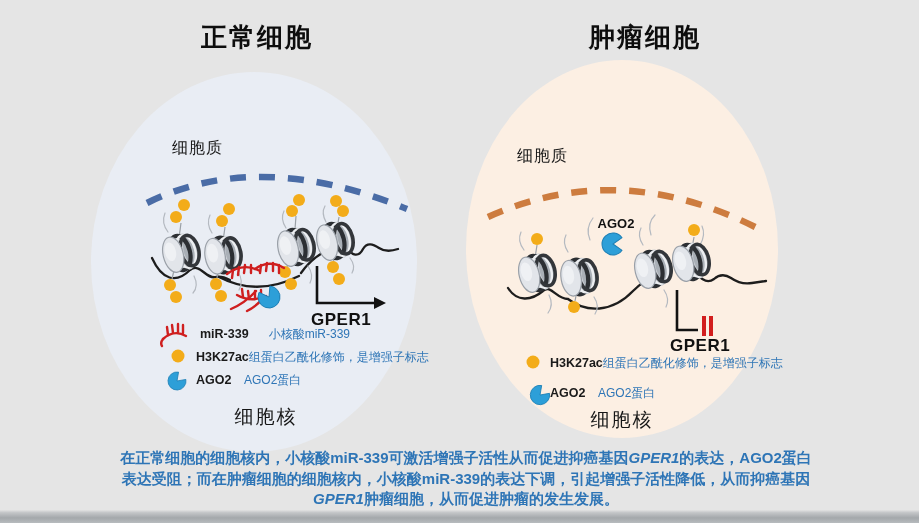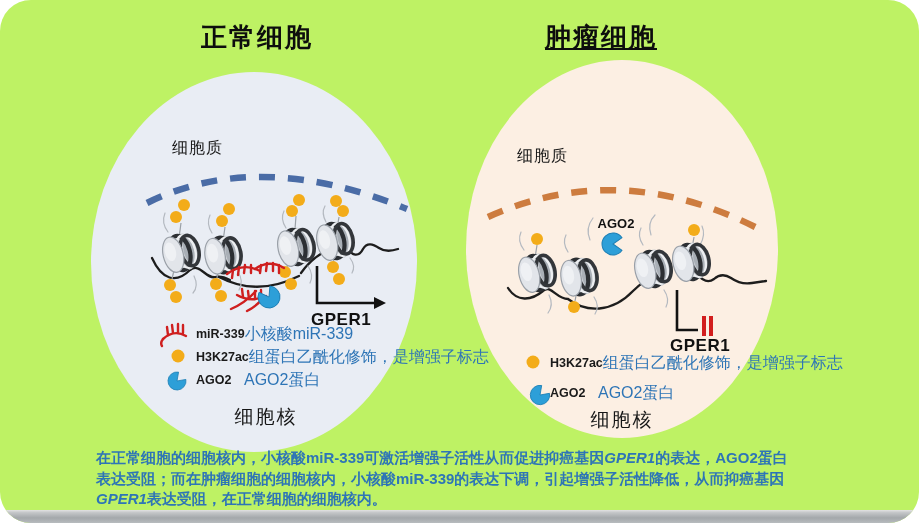--- a/index.html
+++ b/index.html
@@ -3,32 +3,32 @@
 <meta charset="utf-8">
 <style>
   :root{
     --normal-fill:#e9edf4; --tumor-fill:#fcefe3;
     --mem-blue:#4a6ca6; --mem-orange:#cd7c3f;
     --yellow:#f3ac19; --ago2:#2d9fd8; --mir:#cf1f1f;
     --blue-text:#2e75b6; --ink:#161616;
   }
   html,body{margin:0;padding:0;background:#fff;}
   body{font-family:"Liberation Sans","DejaVu Sans",sans-serif;}
-  #stage{position:relative;width:919px;height:523px;background:#bef264;overflow:hidden;border-radius:31px;}
+  #stage{position:relative;width:919px;height:523px;background:#e5e5e5;overflow:hidden;}
   #scene{position:absolute;left:0;top:0;}
   .abs{position:absolute;}
   .cell-title{font-size:26px;font-weight:bold;color:#0d0d0d;text-align:center;width:170px;letter-spacing:2px;}
   .zone-label{font-size:16px;color:var(--ink);font-weight:400;letter-spacing:1px;}
   .nucleus-label{font-size:19px;color:var(--ink);font-weight:400;text-align:center;width:120px;letter-spacing:2px;}
   .gene-label{font-size:17px;font-weight:bold;color:#111;letter-spacing:0.5px;}
   .ago2-free-label{font-size:13px;font-weight:bold;color:#111;}
   .legend-row{display:flex;align-items:center;height:18px;}
   .licon{width:36px;display:flex;justify-content:center;align-items:center;flex:0 0 36px;}
   .lkey{font-size:12.5px;font-weight:bold;color:#1a1a1a;min-width:48px;flex:0 0 auto;}
-  .ldesc{font-size:16px;color:var(--blue-text);white-space:nowrap;}
+  .ldesc{font-size:12px;color:var(--blue-text);white-space:nowrap;}
   .caption{width:740px;color:var(--blue-text);font-size:15px;font-weight:600;line-height:20.5px;}
   .caption .it{font-style:italic;}
   .bottom-bar{left:0;top:510px;width:919px;height:13px;
     background:linear-gradient(180deg,#e3e3e3 0%,#c4c6c8 20%,#a4a8ab 60%,#b7bbbe 100%);}
   svg .mem{fill:none;stroke-width:6.5;stroke-dasharray:16 13;}
   svg .mem.blue{stroke:var(--mem-blue);}
   svg .mem.orange{stroke:var(--mem-orange);}
   svg .dna{fill:none;stroke:#1d1d1d;stroke-width:2.3;stroke-linecap:round;}
   svg .tail{fill:none;stroke:#b4b9c0;stroke-width:1.2;stroke-linecap:round;}
   svg .stalk{stroke:#9aa0a6;stroke-width:1.2;}
@@ -191,31 +191,31 @@
       <circle class="dot" cx="178" cy="356" r="6.5"></circle>
       <use href="#pac-ur" class="pac" transform="translate(177,381) scale(0.82)"></use>
     </g>
     <g>
       <circle class="dot" cx="533" cy="362" r="6.5"></circle>
       <use href="#pac-ur" class="pac" transform="translate(540,395) scale(0.88)"></use>
     </g>
   </svg>
 
   <div class="abs cell-title" style="left:172px;top:20px;">正常细胞</div>
-  <div class="abs cell-title" style="left:516px;top:20px;text-decoration:underline;">肿瘤细胞</div>
+  <div class="abs cell-title" style="left:560px;top:20px;">肿瘤细胞</div>
 
   <div class="abs zone-label" style="left:172px;top:138px;">细胞质</div>
   <div class="abs zone-label" style="left:517px;top:146px;">细胞质</div>
 
   <div class="abs ago2-free-label" style="left:594px;top:216px;width:44px;text-align:center;">AGO2</div>
 
   <div class="abs gene-label" style="left:311px;top:310px;">GPER1</div>
   <div class="abs gene-label" style="left:670px;top:336px;">GPER1</div>
 
-  <div class="abs legend-row" style="left:160px;top:325px;">
+  <div class="abs legend-row" style="left:144px;top:325px;gap:20px;">
     <span class="licon"></span>
     <span class="lkey">miR-339</span>
     <span class="ldesc">小核酸miR-339</span>
   </div>
   <div class="abs legend-row" style="left:160px;top:348px;">
     <span class="licon"></span>
     <span class="lkey">H3K27ac</span>
     <span class="ldesc">组蛋白乙酰化修饰，是增强子标志</span>
   </div>
   <div class="abs legend-row" style="left:160px;top:371px;">
@@ -231,20 +231,20 @@
   </div>
   <div class="abs legend-row" style="left:516px;top:384px;">
     <span class="licon" style="flex:0 0 34px;width:34px;"></span>
     <span class="lkey">AGO2</span>
     <span class="ldesc">AGO2蛋白</span>
   </div>
 
   <div class="abs nucleus-label" style="left:206px;top:404px;">细胞核</div>
   <div class="abs nucleus-label" style="left:562px;top:407px;">细胞核</div>
 
-  <div class="abs caption" style="left:96px;top:448px;" id="caption">
+  <div class="abs caption" style="left:96px;top:448px;text-align:center;" id="caption">
       <div><span>在正常细胞的细胞核内，小核酸miR-339可激活增强子活性从而促进抑癌基因</span><span class="it">GPER1</span><span>的表达，AGO2蛋白</span></div>
       <div><span>表达受阻；而在肿瘤细胞的细胞核内，小核酸miR-339的表达下调，引起增强子活性降低，从而抑癌基因</span></div>
-      <div><span class="it">GPER1</span><span>表达受阻，在正常细胞的细胞核内。</span></div>
+      <div><span class="it">GPER1</span><span>肿瘤细胞，从而促进肿瘤的发生发展。</span></div>
     </div>
 
   <div class="abs bottom-bar"></div>
 </div>
 
 </body></html>

